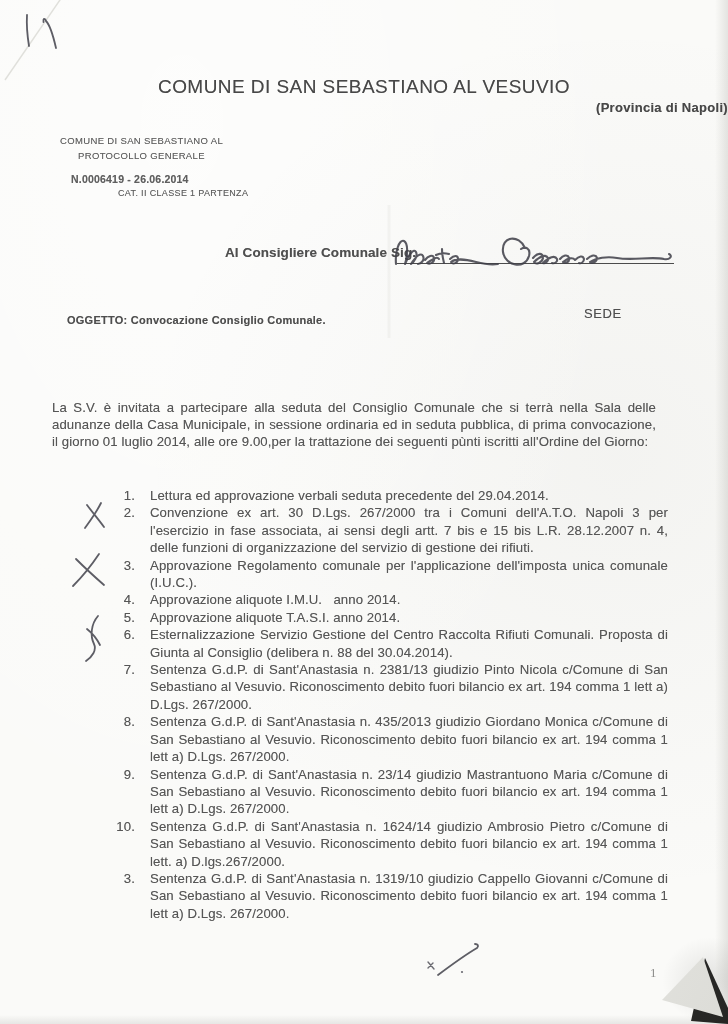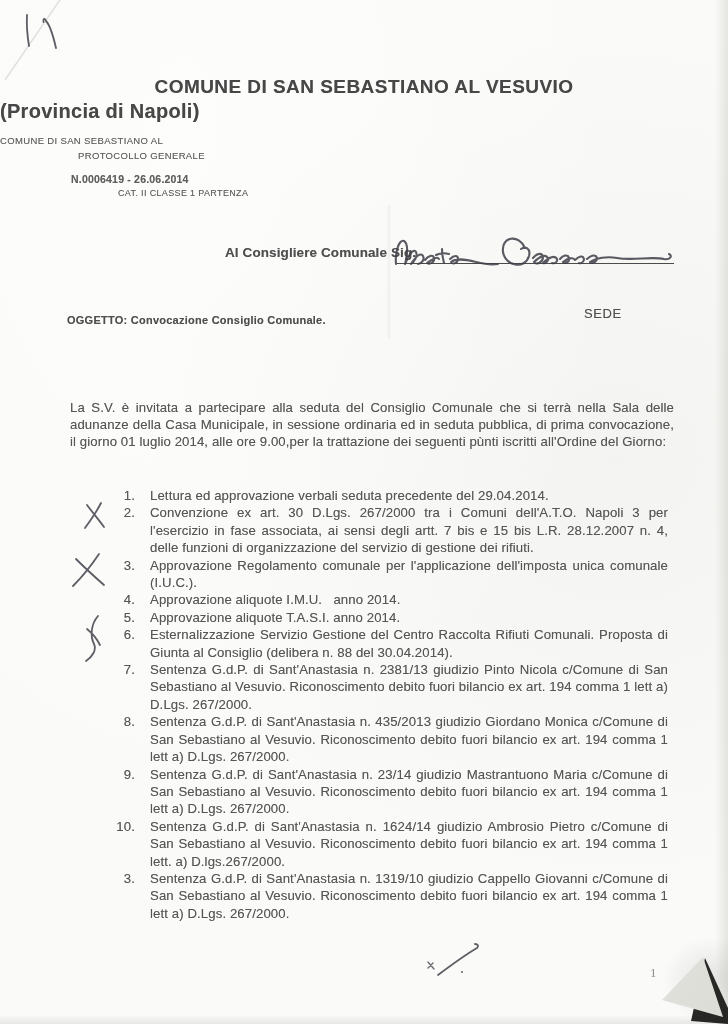--- a/index.html
+++ b/index.html
@@ -7,39 +7,39 @@
     position:relative;width:728px;height:1024px;margin:0 auto;overflow:hidden;
     background:
       radial-gradient(ellipse at 25% 12%, rgba(255,255,255,.55), transparent 60%),
       radial-gradient(ellipse at 85% 45%, rgba(120,120,110,.05), transparent 55%),
       #fafaf8;
     font-family:"Liberation Sans",sans-serif;color:#545454;
   }
   .txt{text-shadow:0 0 .5px rgba(110,110,110,.55);letter-spacing:.1px;}
 
   .title1{position:absolute;top:76px;left:0;width:100%;text-align:center;
-    font-size:19px;font-weight:700;letter-spacing:.45px;color:#474747;}
-  .title2{position:absolute;top:100px;left:0;width:100%;text-align:left;
-    font-size:20px;font-weight:700;letter-spacing:.3px;color:#474747;}
+    font-size:19px;font-weight:400;letter-spacing:.45px;color:#474747;}
+  .title2{position:absolute;top:100px;left:0;width:100%;text-align:right;
+    font-size:13px;font-weight:700;letter-spacing:.3px;color:#474747;}
 
   .stamp{position:absolute;top:135px;left:0;font-size:9.5px;color:#5f5f5f;letter-spacing:.35px;}
   .stamp div{white-space:nowrap;}
-  .stamp .s1{}
+  .stamp .s1{margin-left:60px;}
   .stamp .s2{margin-left:78px;margin-top:4px;}
   .stamp .s3{margin-left:71px;margin-top:12px;font-weight:700;font-size:10.5px;letter-spacing:.2px;}
   .stamp .s4{margin-left:118px;margin-top:3px;font-size:9px;}
 
   .recipient-label{position:absolute;top:245px;left:225px;font-size:13.5px;font-weight:700;color:#4f4f4f;}
   .recipient-underline{position:absolute;top:263px;left:397px;width:277px;border-top:1.6px solid #4c4c4c;}
   .handwriting{position:absolute;top:226px;left:392px;width:290px;height:52px;}
   .sede{position:absolute;top:266px;left:584px;font-size:13px;font-weight:400;letter-spacing:.6px;color:#4f4f4f;margin-top:40px;}
 
   .subject{position:absolute;top:314px;left:67px;font-size:11px;font-weight:700;letter-spacing:.25px;color:#4e4e4e;}
 
-  .body-par{position:absolute;top:399px;left:70px;width:604px;
+  .body-par{position:absolute;top:399px;left:52px;width:604px;
     font-size:13.2px;line-height:17.2px;text-align:justify;color:#565656;}
 
   .agenda{position:absolute;top:487px;left:112px;width:556px;font-size:13.2px;line-height:17.4px;color:#565656;}
   .agenda-item{display:flex;}
   .agenda-num{flex:0 0 23px;text-align:right;white-space:nowrap;}
   .agenda-gap{flex:0 0 15px;}
   .agenda-text{flex:1;text-align:justify;}
 
   .pagenum{position:absolute;top:965px;left:650px;font-family:"Liberation Serif",serif;
     font-size:13px;color:#8f8f8d;}

